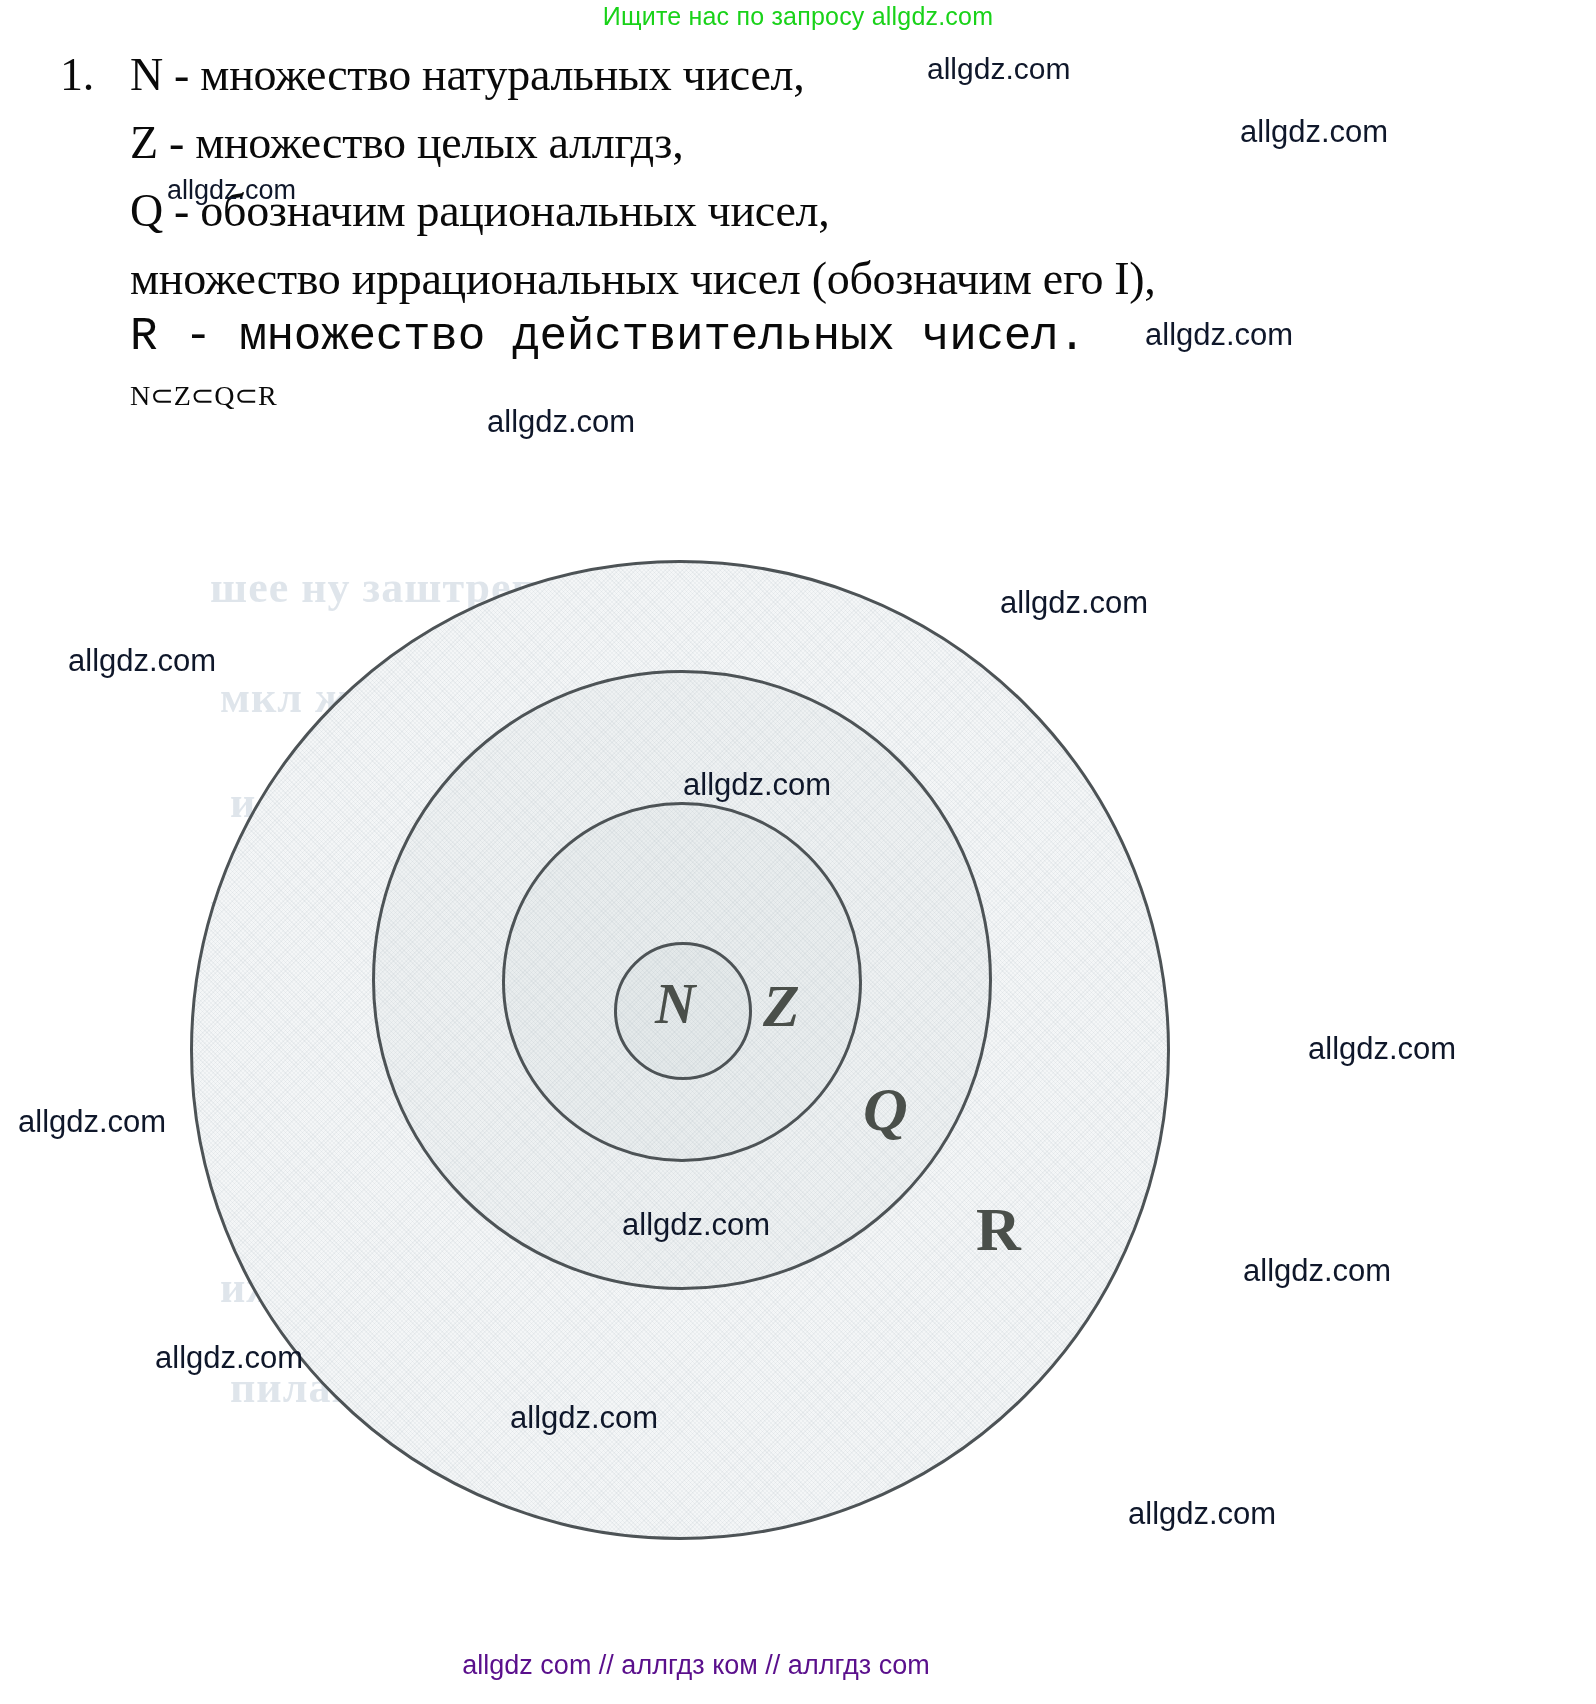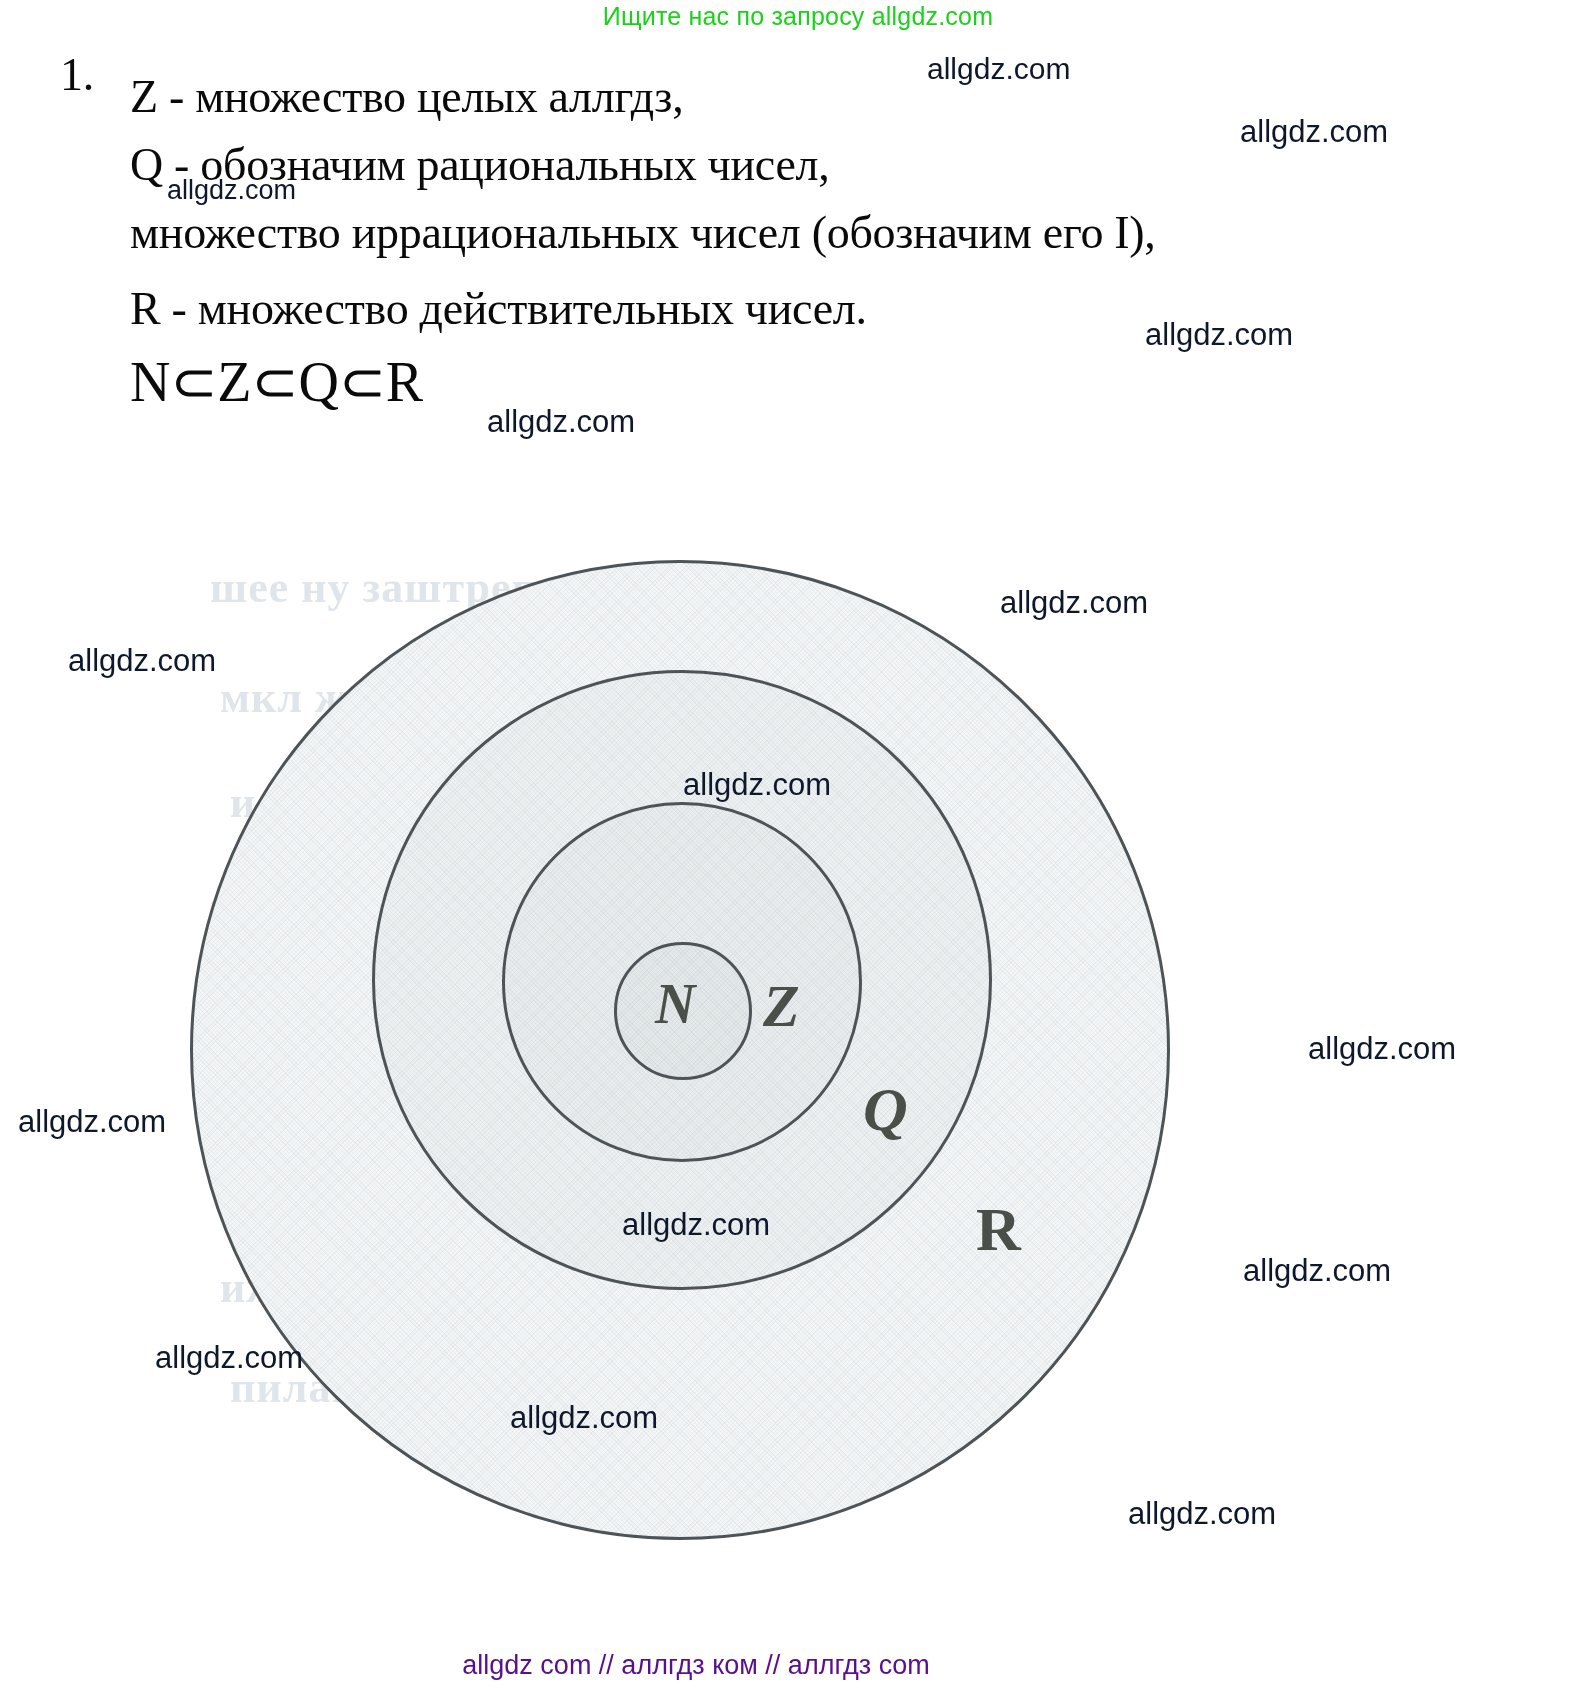--- a/index.html
+++ b/index.html
@@ -54,22 +54,22 @@
     font-size: 46px;
   }
   .stmt-text {
     display: inline-block;
     margin-left: 70px;
   }
   #row-1 { top: 0px; }
   #row-2 { margin-top: 22px; }
   #row-3 { margin-top: 22px; }
   #row-4 { margin-top: 22px; }
-  #row-5 { margin-top: 30px; }
-  #row-6 { margin-top: 22px; font-size: 56px; letter-spacing: 0px; }
+  #row-5 { margin-top: 12px; font-family: Liberation Mono, monospace; }
+  #row-6 { margin-top: 22px; font-size: 28px; letter-spacing: 0px; }
 
   
   #venn {
     position: absolute;
     left: 190px;
     top: 552px;
     width: 990px;
     height: 992px;
   }
   .ring {
@@ -153,20 +153,21 @@
 </head>
 <body>
 
 <div id="page">
 
   <div id="promo-line" style="color: rgb(25, 210, 25);">Ищите нас по запросу allgdz.com</div>
 
   <div id="statement">
     <div class="stmt-row" id="row-1">
       <span class="stmt-num">1.</span>
+      <span class="stmt-text">N - множество натуральных чисел,</span>
     </div>
     <div class="stmt-row" id="row-2">
       <span class="stmt-text">Z - множество целых аллгдз,</span>
     </div>
     <div class="stmt-row" id="row-3">
       <span class="stmt-text">Q - обозначим рациональных чисел,</span>
     </div>
     <div class="stmt-row" id="row-4">
       <span class="stmt-text">множество иррациональных чисел (обозначим его I),</span>
     </div>

